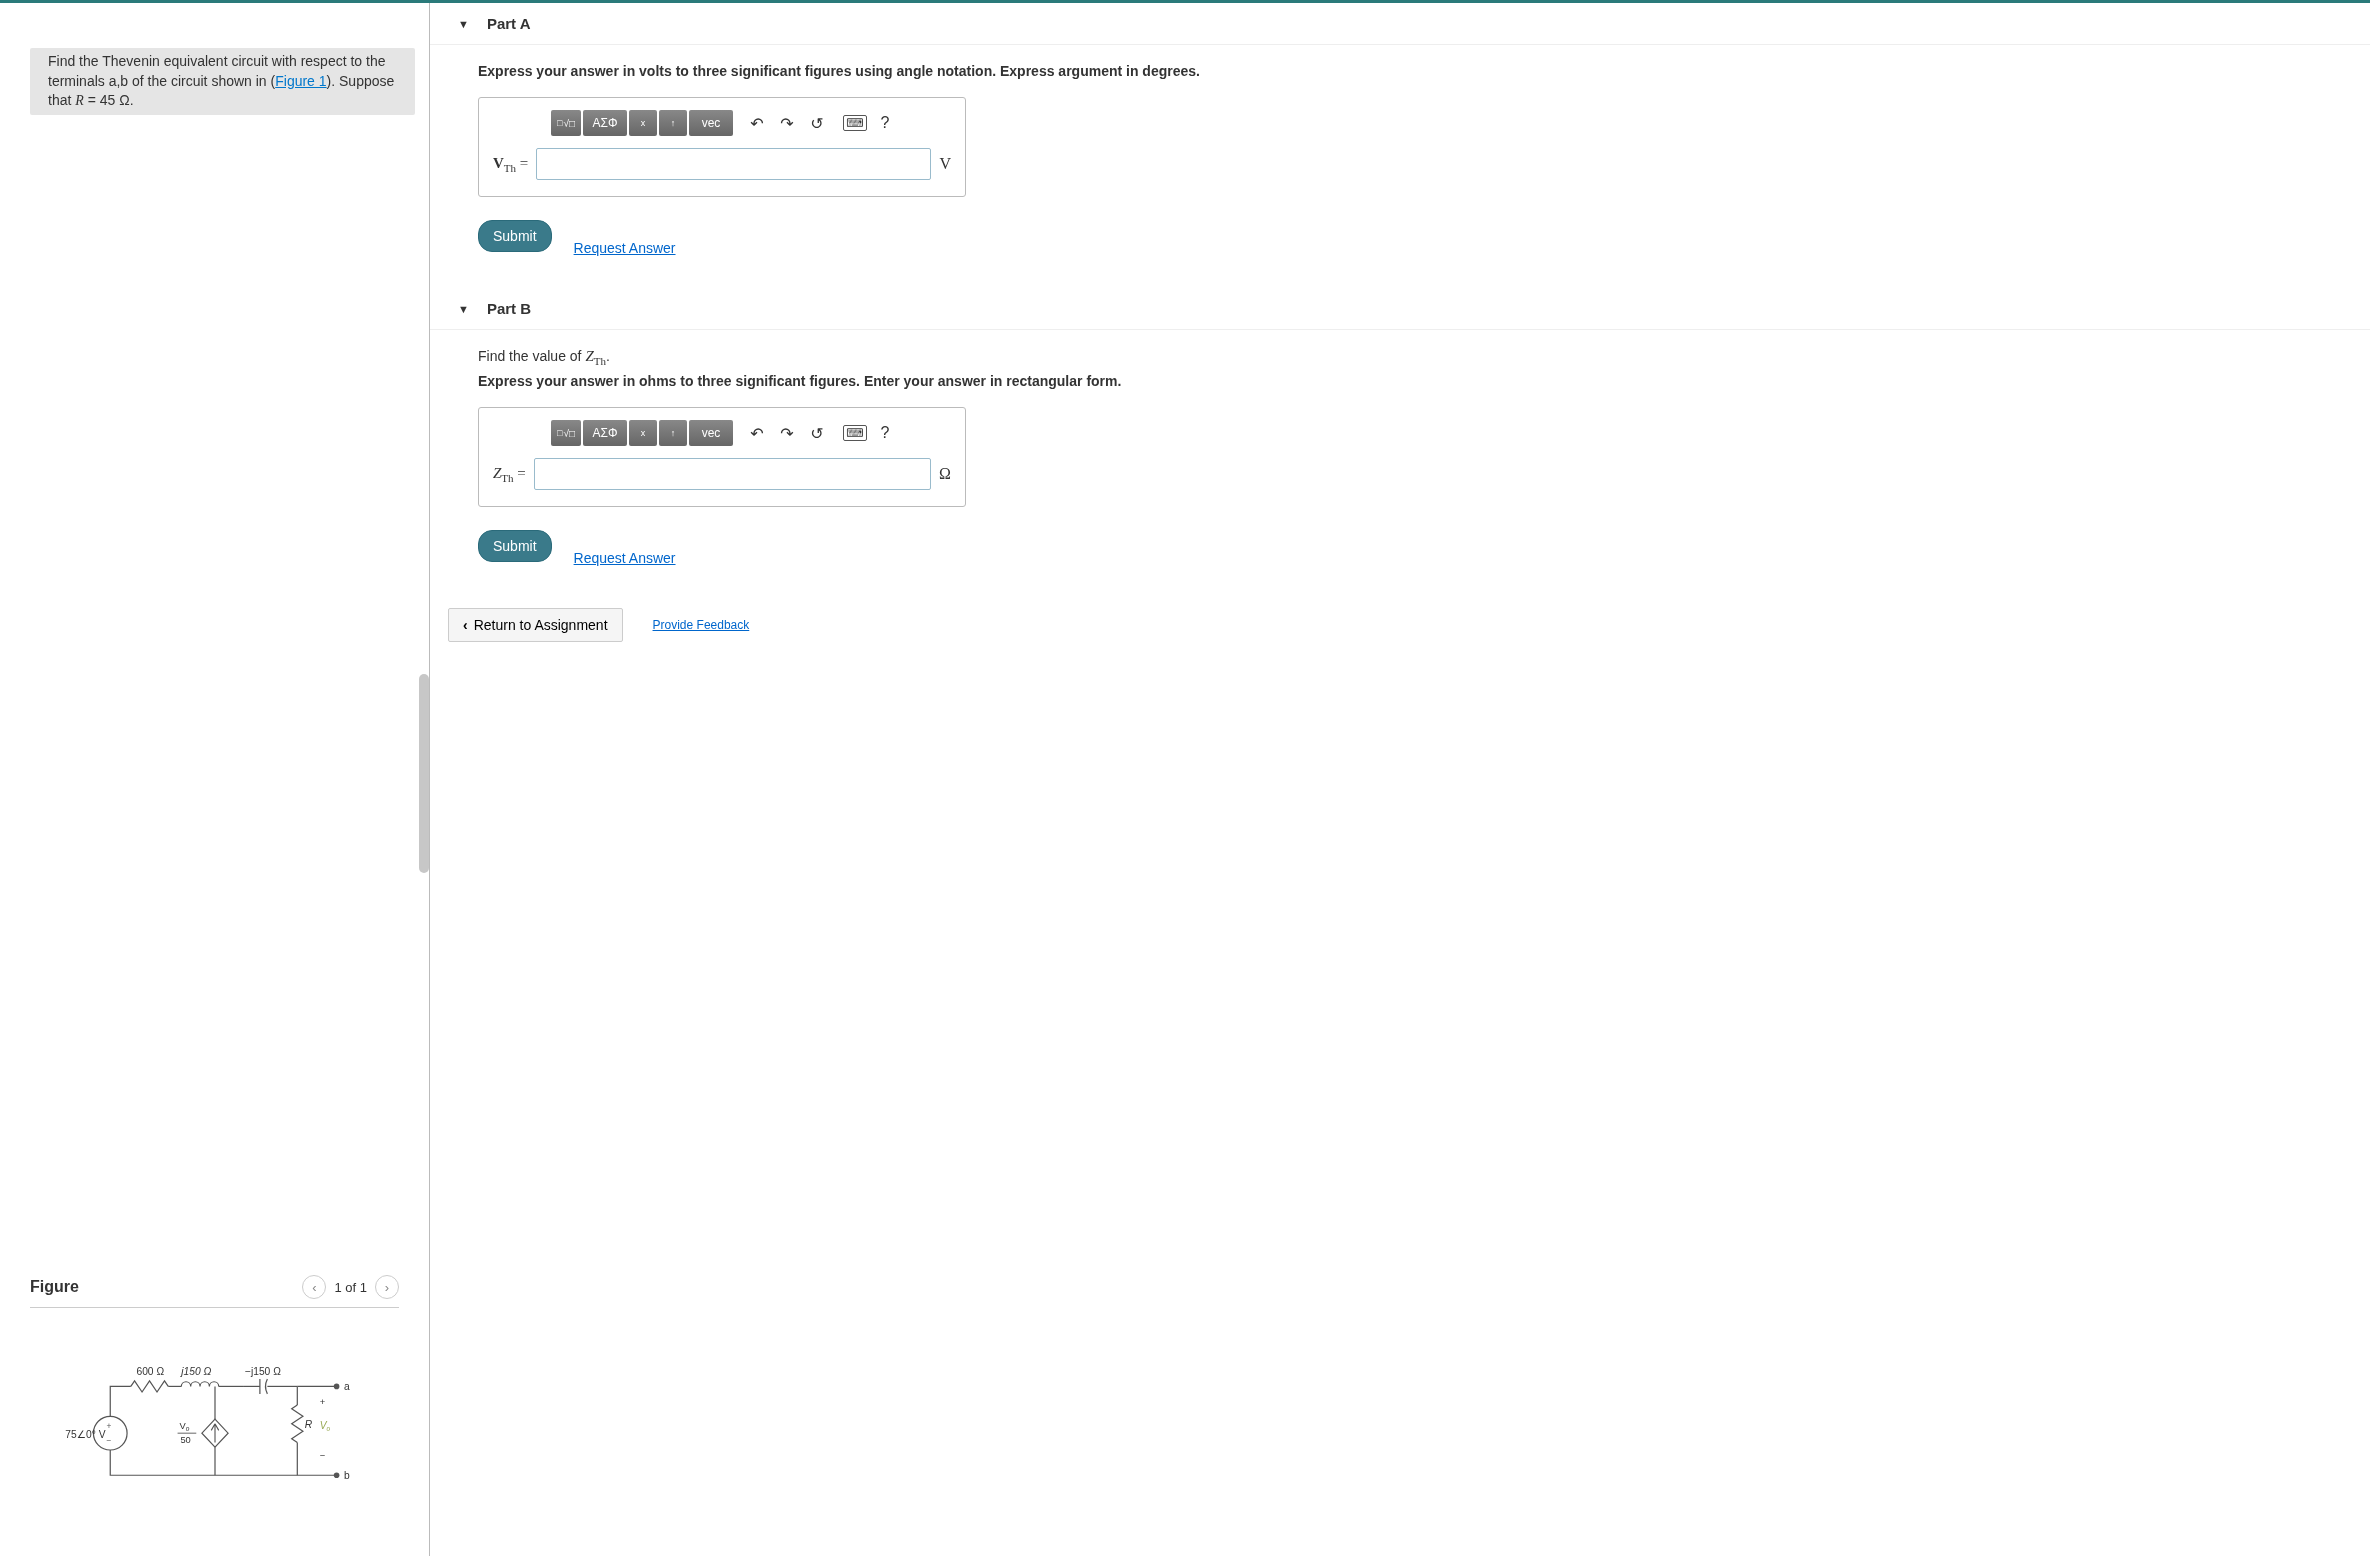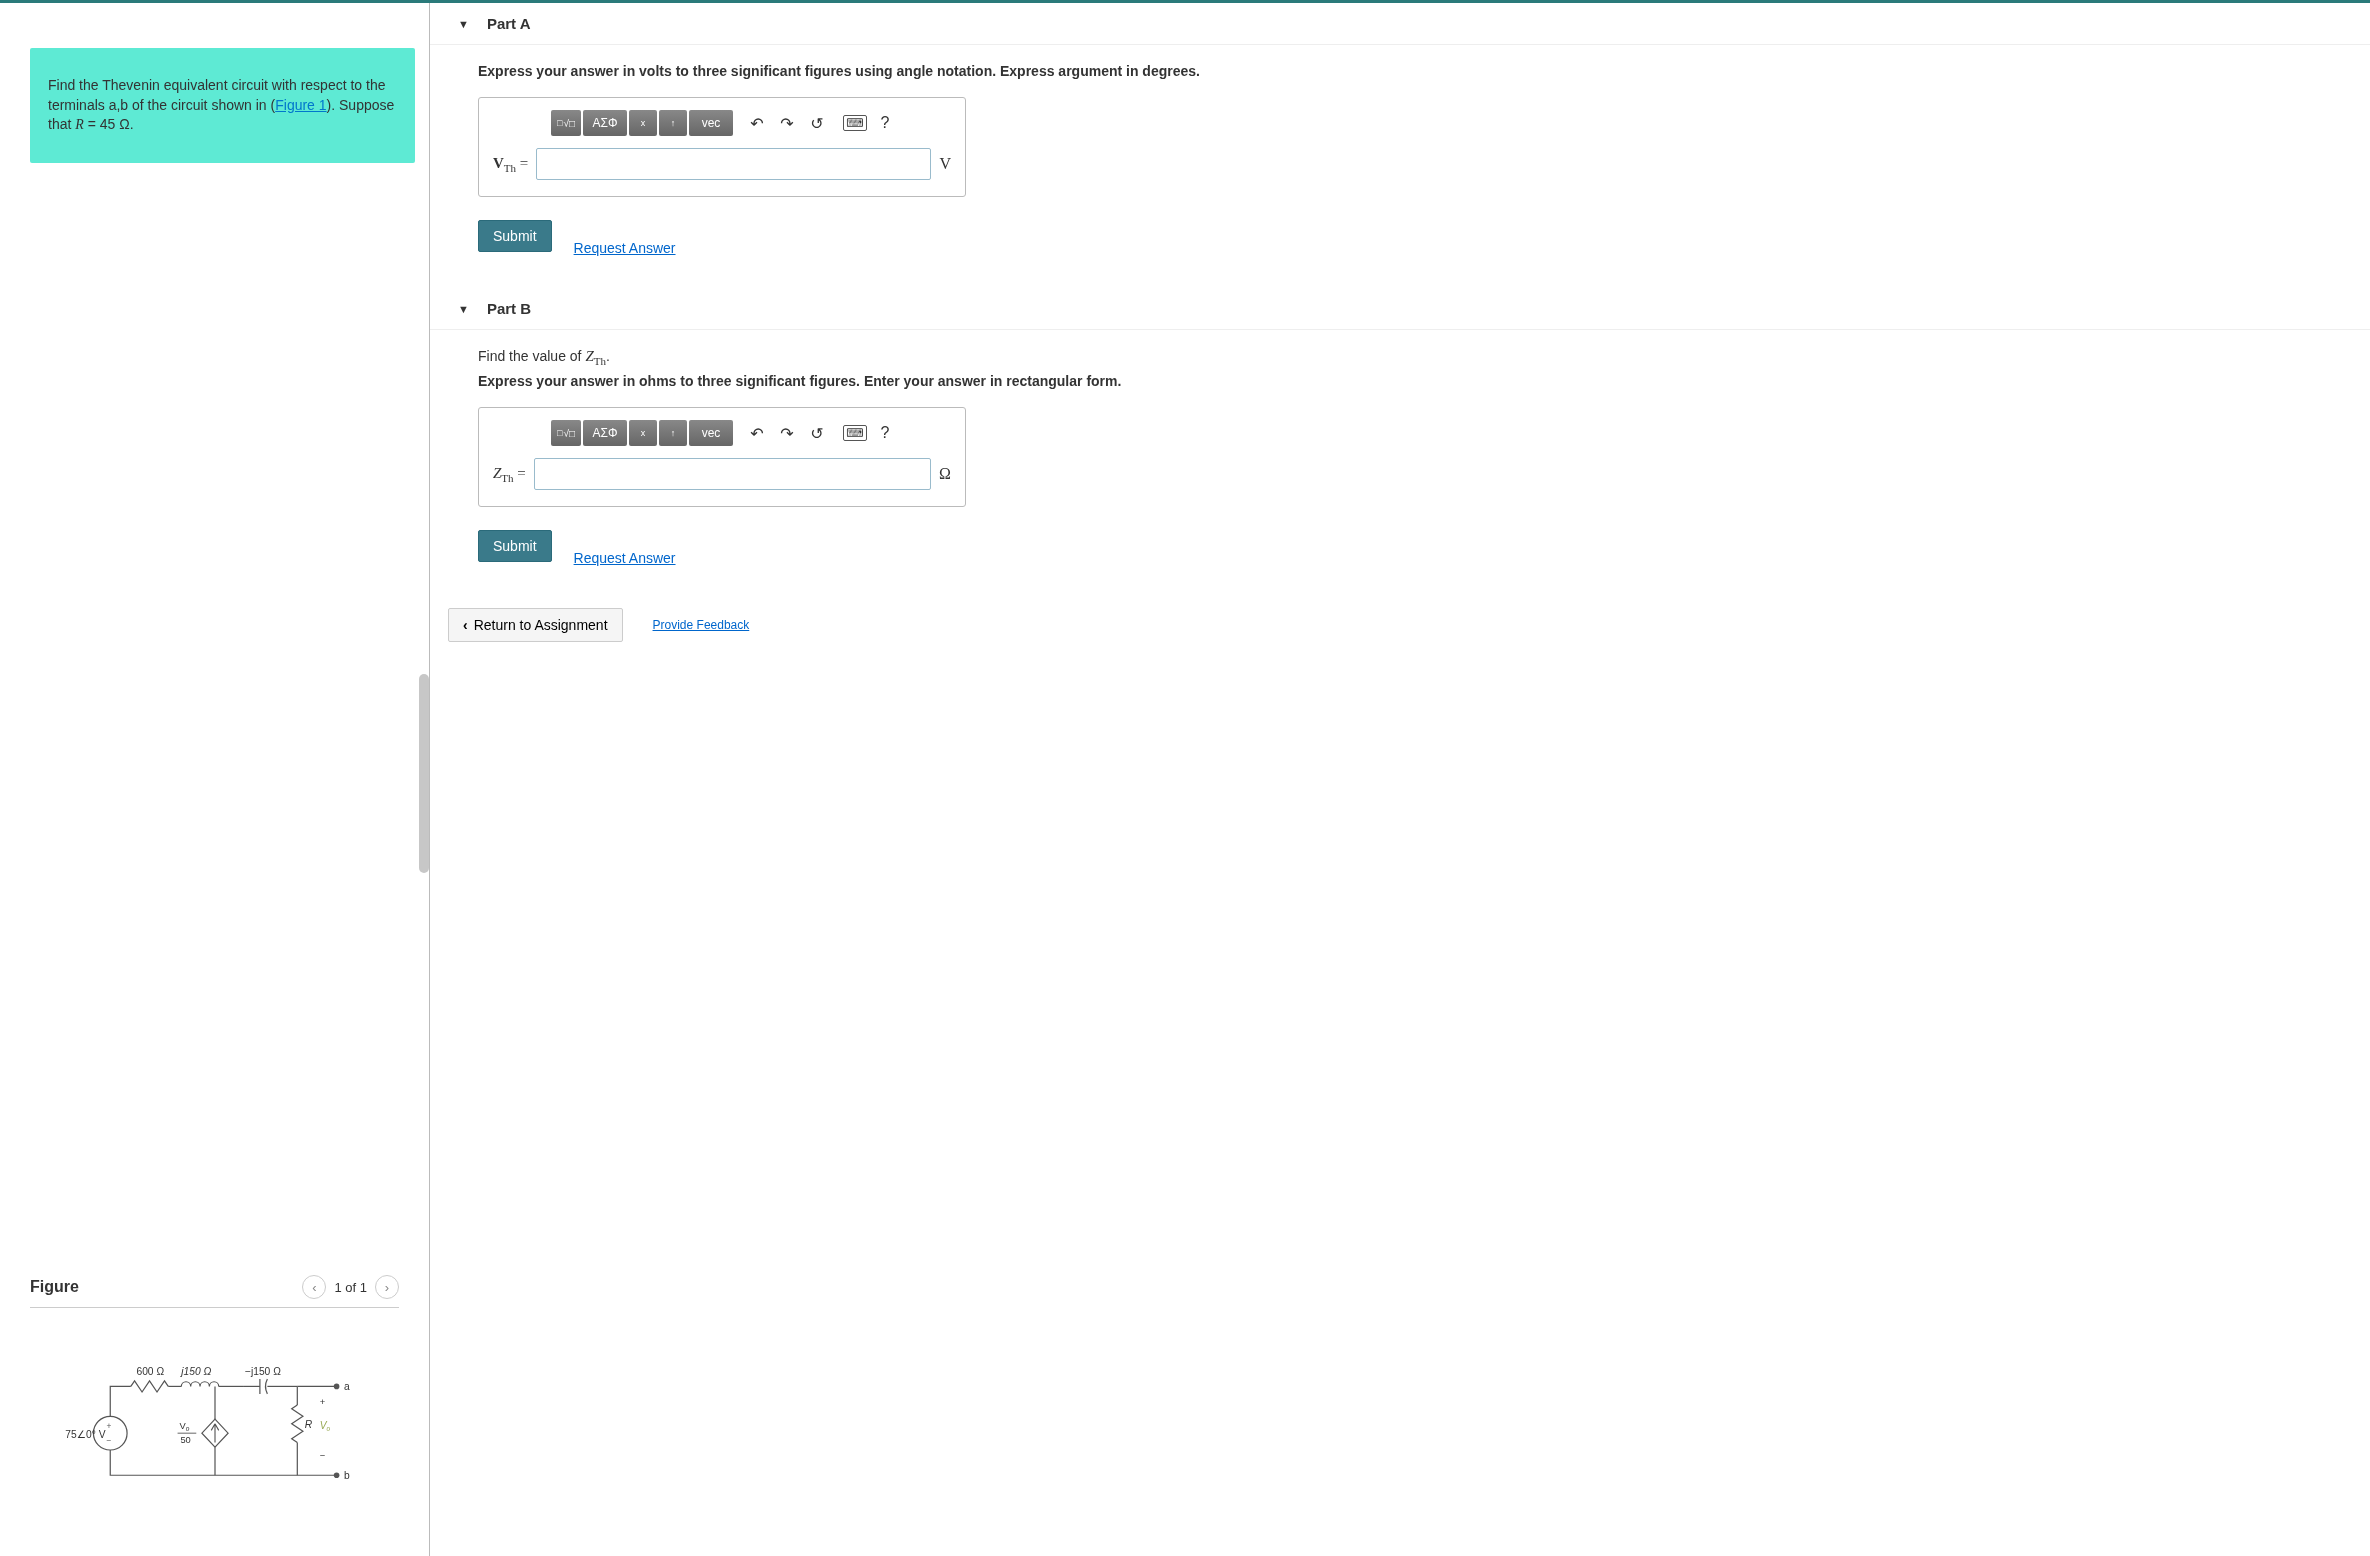--- a/index.html
+++ b/index.html
@@ -1,20 +1,20 @@
 <!DOCTYPE html>
 <html><head>
 <meta charset="utf-8">
 <style>
   * { box-sizing: border-box; margin: 0; padding: 0; }
   body { font-family: Arial, Helvetica, sans-serif; font-size: 14px; color: #333; background: #fff; }
   .page { display: flex; min-height: 100vh; border-top: 3px solid #2a7a7a; }
   .left-col { width: 430px; border-right: 1px solid #bbb; padding: 0; display: flex; flex-direction: column; position: relative; }
   .main-col { flex: 1; padding: 0; }
-  .problem-box { background: #5eead4; margin: 45px 14px 10px 30px; padding: 28px 18px; font-size: 14px; line-height: 1.4; border-radius: 2px; }
+  .problem-box { background: #e5e5e5; margin: 45px 14px 10px 30px; padding: 4px 18px; font-size: 14px; line-height: 1.4; border-radius: 2px; }
   .problem-box a { color: #0077cc; text-decoration: underline; }
   .figure-area { margin-top: auto; padding: 20px 30px; }
   .figure-header { display: flex; align-items: center; justify-content: space-between; margin-bottom: 8px; }
   .figure-title { font-weight: bold; font-size: 16px; }
   .pager { display: flex; align-items: center; gap: 8px; font-size: 13px; }
   .pager-btn { width: 24px; height: 24px; border: 1px solid #ccc; border-radius: 50%; background: #fff; display: flex; align-items: center; justify-content: center; color: #888; cursor: pointer; font-size: 13px; }
   .figure-canvas { border-top: 1px solid #ccc; padding-top: 12px; height: 229px; position: relative; display:flex; align-items:center; justify-content:center;}
   .figure-svg { width: 318px; height: 169px; }
   .part-block { margin-bottom: 12px; }
   .part-header { display: flex; align-items: center; padding: 12px 28px; border-bottom: 1px solid #eee; }
@@ -30,21 +30,21 @@
   .tool-btn.wide { min-width: 44px; }
   .tool-spacer { width: 6px; }
   .tool-action { background: none; border: none; width: 28px; height: 26px; font-size: 16px; color: #333; display: flex; align-items: center; justify-content: center; cursor: pointer; }
   .input-row { display: flex; align-items: center; gap: 8px; }
   .lhs { font-family: 'Times New Roman', serif; font-size: 15px; white-space: nowrap; }
   .lhs .var { font-weight: bold; }
   .lhs sub { font-size: 11px; }
   .ans-input { flex: 1; height: 32px; border: 1px solid #9bc; border-radius: 2px; padding: 2px 6px; font-size: 14px; background:#fff;}
   .unit { font-family: 'Times New Roman', serif; font-size: 16px; }
   .submit-row { display: flex; align-items: center; gap: 22px; }
-  .submit-btn { background: #3a7a8a; color: #fff; border: 1px solid #2a6a7a; padding: 7px 14px; font-size: 14px; border-radius: 2px; cursor: pointer; text-align: right; }
+  .submit-btn { background: #3a7a8a; color: #fff; border: 1px solid #2a6a7a; padding: 7px 14px; font-size: 14px; border-radius: 14px; cursor: pointer; text-align: right; }
   .req-link { color: #0066cc; text-decoration: underline; cursor: pointer; font-size: 14px; margin-top: 25px; }
   .return-row { display:flex; align-items:center; gap: 30px; padding: 10px 28px 30px 18px; }
   .return-btn { background: #f5f5f5; border: 1px solid #ccc; padding: 8px 14px; font-size: 14px; border-radius: 2px; cursor: pointer; display:flex; align-items:center; gap:6px;}
   .feedback-link { color: #0066cc; text-decoration: underline; cursor: pointer; font-size: 12px; }
   .scroll-track { position: absolute; right: 0; top: 667px; width: 10px; height: 209px;}
   .scroll-thumb { width: 10px; height: 199px; background:#c7c7c7; border-radius:5px; margin-top:4px;}
   .kbd-icon { font-size:12px; border:1px solid #555; padding:0 2px; border-radius:2px;}
   .italic-var { font-style: italic; font-family:'Times New Roman',serif;}
 </style>
 </head>

